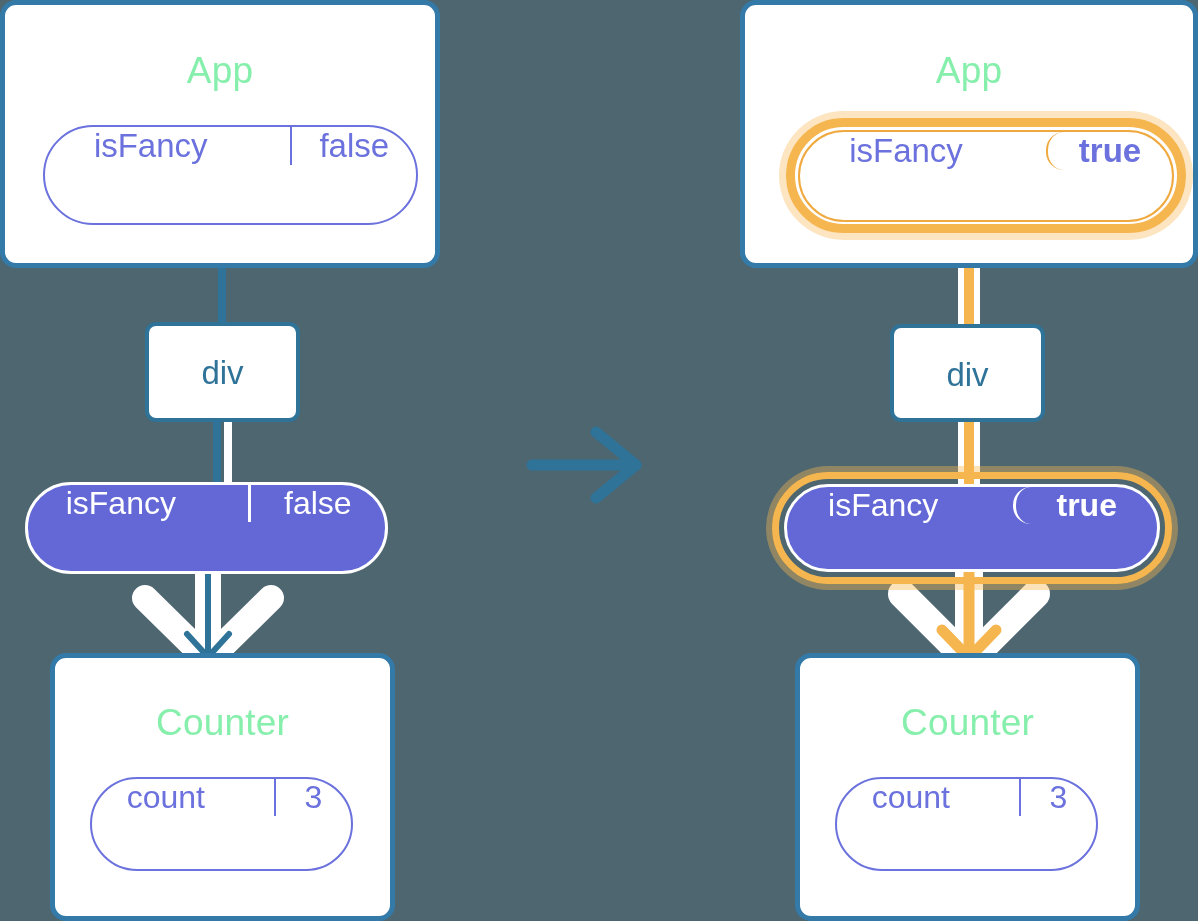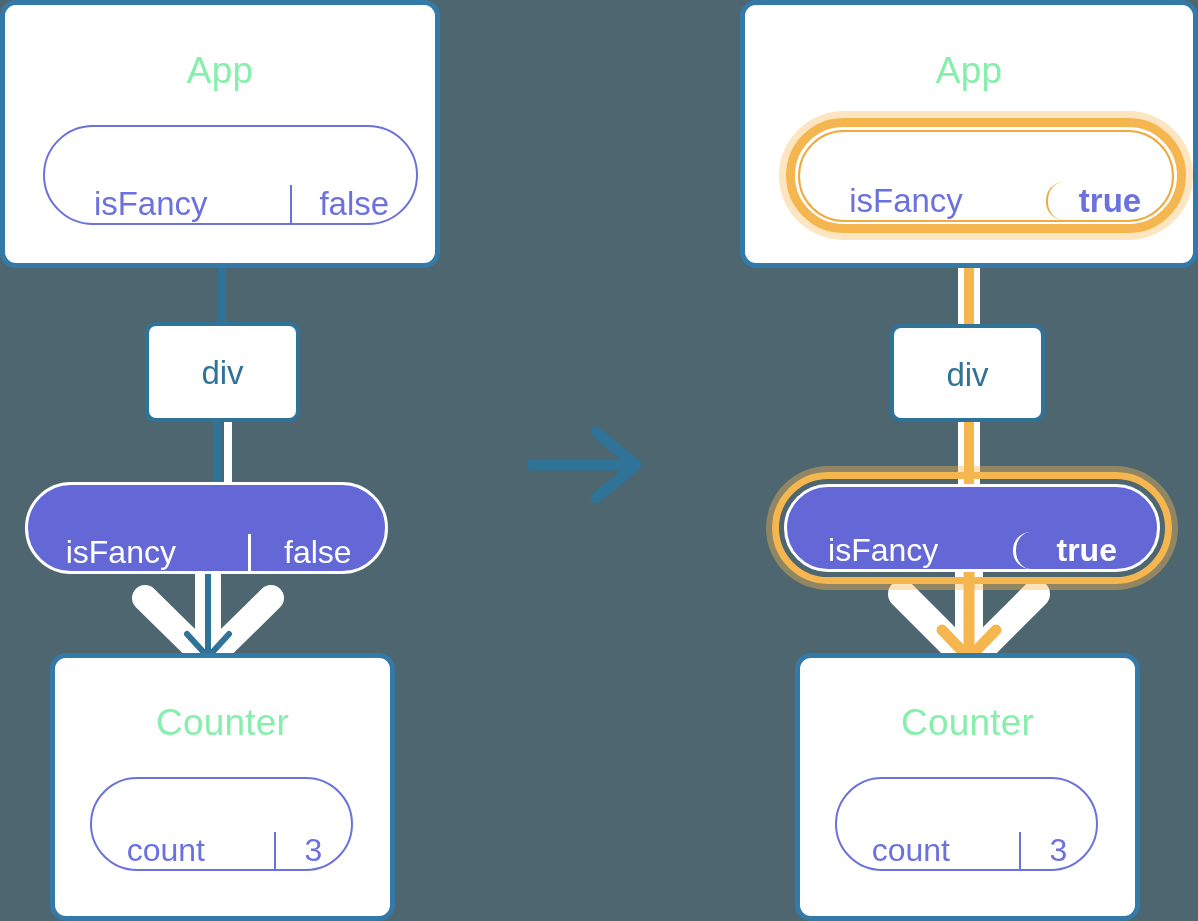--- a/index.html
+++ b/index.html
@@ -65,21 +65,21 @@
     font-size: 33px;
     z-index: 11;
   }
 
   
   .pill {
     position: absolute;
     box-sizing: border-box;
     border-radius: 999px;
     display: flex;
-    align-items: flex-end;
+    align-items: flex-start;
     z-index: 12;
     gap: 34px;
   }
   .pill .pill-key,
   .pill .pill-val {
     display: flex;
     align-items: center;
     justify-content: center;
     box-sizing: border-box;
   }

